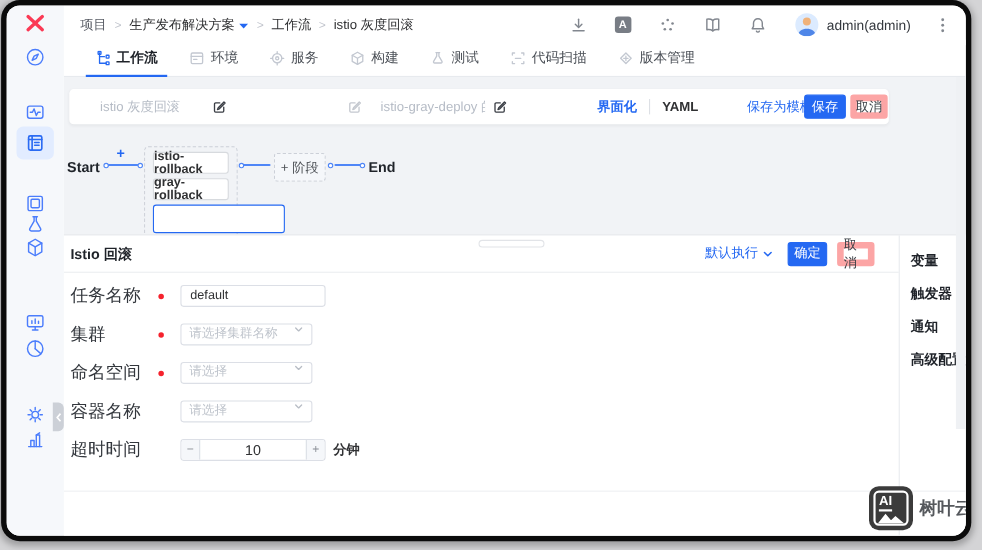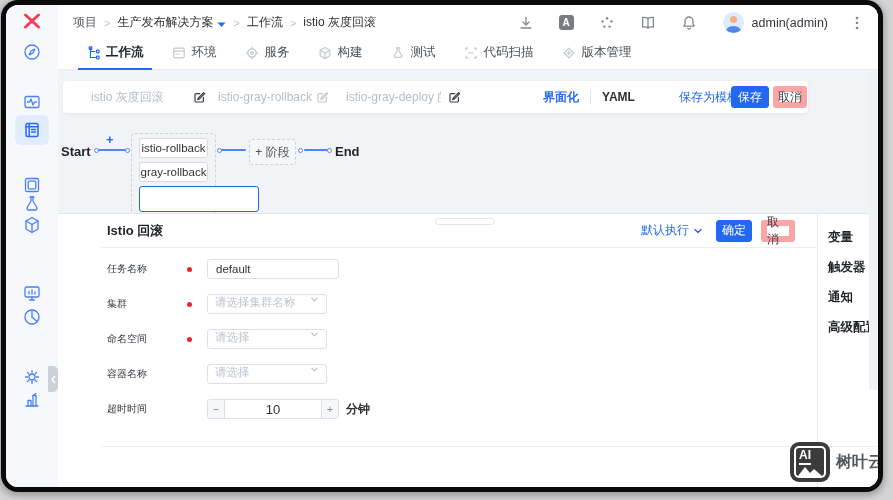--- a/index.html
+++ b/index.html
@@ -61,37 +61,37 @@
   .node-label { position:absolute; font-size:13px; font-weight:bold; color:#1f2329; }
   .conn-line { position:absolute; height:2px; background:#4f86f7; border-radius:1px; }
   .conn-dot { position:absolute; width:5px; height:5px; border:1.5px solid #4f86f7; background:#fff; border-radius:50%; }
   .plus-add { position:absolute; color:#2468f2; font-size:13px; font-weight:bold; cursor:pointer; line-height:10px; }
   #stage-box { position:absolute; left:73px; top:20px; width:85px; height:110px; border:1px dashed #ccd0d8; border-radius:4px; }
   #stage-head { height:24px; display:flex; align-items:center; justify-content:space-between; padding:0 7px; border-bottom:1px solid #e4e7eb; }
   #stage-name { font-size:12px; color:#1f2329; }
   #stage-gear { width:13px; height:13px; cursor:pointer; }
   #stage-gear svg { width:13px; height:13px; stroke:#43474e; fill:none; stroke-width:1.2; stroke-linecap:round; }
   #task-list { padding:4px 7px 0; }
-  .task-btn { height:20px; background:#fff; border:1px solid #d7dade; border-radius:3px; font-size:11.5px; color:#303133; display:flex; align-items:center; justify-content:center; margin-bottom:4px; cursor:pointer; }
+  .task-btn { height:20px; background:#fff; border:1px solid #d7dade; border-radius:3px; font-size:11.5px; color:#303133; display:flex; align-items:center; justify-content:center; margin-bottom:4px; cursor:pointer;font-weight:bold; }
   .task-btn.sel { border:1px solid #2468f2; height:26px; }
   #add-stage-box { position:absolute; left:191px; top:26px; width:47px; height:26px; border:1px dashed #ccd0d8; border-radius:3px; display:flex; align-items:center; justify-content:center; font-size:12px; color:#4e5257; cursor:pointer; background:#f5f7fa; }
 
   
   #panel { position:absolute; left:52px; right:0; top:208px; bottom:0; background:#fff; border-top:1px solid #e3e6ea; z-index:5; }
   #drag-pill { position:absolute; left:377px; top:4px; width:60px; height:7px; background:#fff; border:1px solid #e2e4e8; border-radius:4px; cursor:ns-resize; }
-  #panel-main { position:absolute; left:0; top:0; right:61px; bottom:0;margin-left:43px; }
+  #panel-main { position:absolute; left:0; top:0; right:61px; bottom:0; }
   #panel-head { height:34px; display:flex; align-items:center; padding:0 22px 0 6px; border-bottom:1px solid #eceef1; }
   #panel-title { font-size:13px; font-weight:bold; color:#1f2329; }
   #exec-mode { margin-left:auto; display:flex; align-items:center; gap:4px; color:#2468f2; font-size:12px; cursor:pointer; }
   #exec-mode svg { width:10px; height:10px; stroke:#2468f2; fill:none; stroke-width:1.4; stroke-linecap:round; stroke-linejoin:round; }
   #confirm-btn { width:36px; margin-left:13px; }
   #panel-cancel-btn { width:34px; margin-left:9px; }
   #panel-form { padding-top:11px; }
   .frow { display:flex; align-items:center; height:20px; margin:0 0 15px 6px; }
-  .flabel { width:80px; font-size:10px; color:#33373d; }
+  .flabel { width:80px; font-size:16px; color:#33373d; }
   .freq { width:20px; display:flex; align-items:center; }
   .req-dot { width:5px; height:5px; border-radius:50%; background:#f5222d; }
   input.txt { width:132px; height:20px; border:1px solid #dcdfe6; border-radius:3px; font-size:11.5px; color:#303133; padding:0 8px; outline:none; font-family:inherit; background:#fff; }
   .sel { width:120px; height:20px; border:1px solid #dcdfe6; border-radius:3px; background:#fff; display:flex; align-items:flex-start; padding:0 7px; cursor:pointer; }
   .sel .ph { font-size:11.5px; color:#bfc4cc; flex:1; }
   .sel svg { width:9px; height:9px; stroke:#b8bdc5; fill:none; stroke-width:1.3; stroke-linecap:round; stroke-linejoin:round; }
   .stepper { width:132px; height:20px; border:1px solid #dcdfe6; border-radius:3px; background:#fff; display:flex; overflow:hidden; }
   .step-btn { width:17px; background:#f5f7fa; color:#8b9097; font-size:11px; display:flex; align-items:center; justify-content:center; cursor:pointer; }
   .step-btn.minus { border-right:1px solid #dcdfe6; }
   .step-btn.plus { border-left:1px solid #dcdfe6; }
@@ -286,23 +286,20 @@
 
     <div id="toolbar-card">
       <div class="tc" style="left:28px">
           <span class="field-text">istio 灰度回滚</span>
         </div>
       <div class="tc edit-ic edit-dark" style="left:130px;top:10px;height:13px">
           <svg viewBox="0 0 13 13">
             <path d="M6.8 2.6H3a1 1 0 0 0-1 1V10a1 1 0 0 0 1 1h6.4a1 1 0 0 0 1-1V6.4"></path>
             <path d="M10.6 1.7l1 1-5.2 5.2-1.7.7.7-1.7z"></path>
           </svg>
-        </div>
-      <div class="tc" style="left:155px">
-          <span class="field-text">istio-gray-rollback</span>
         </div>
       <div class="tc edit-ic edit-gray" style="left:253px;top:10px;height:13px">
           <svg viewBox="0 0 13 13">
             <path d="M6.8 2.6H3a1 1 0 0 0-1 1V10a1 1 0 0 0 1 1h6.4a1 1 0 0 0 1-1V6.4"></path>
             <path d="M10.6 1.7l1 1-5.2 5.2-1.7.7.7-1.7z"></path>
           </svg>
         </div>
       <div class="tc" style="left:283px;width:95px;overflow:hidden">
           <span class="field-text">istio-gray-deploy 的回滚工作流</span>
         </div>

